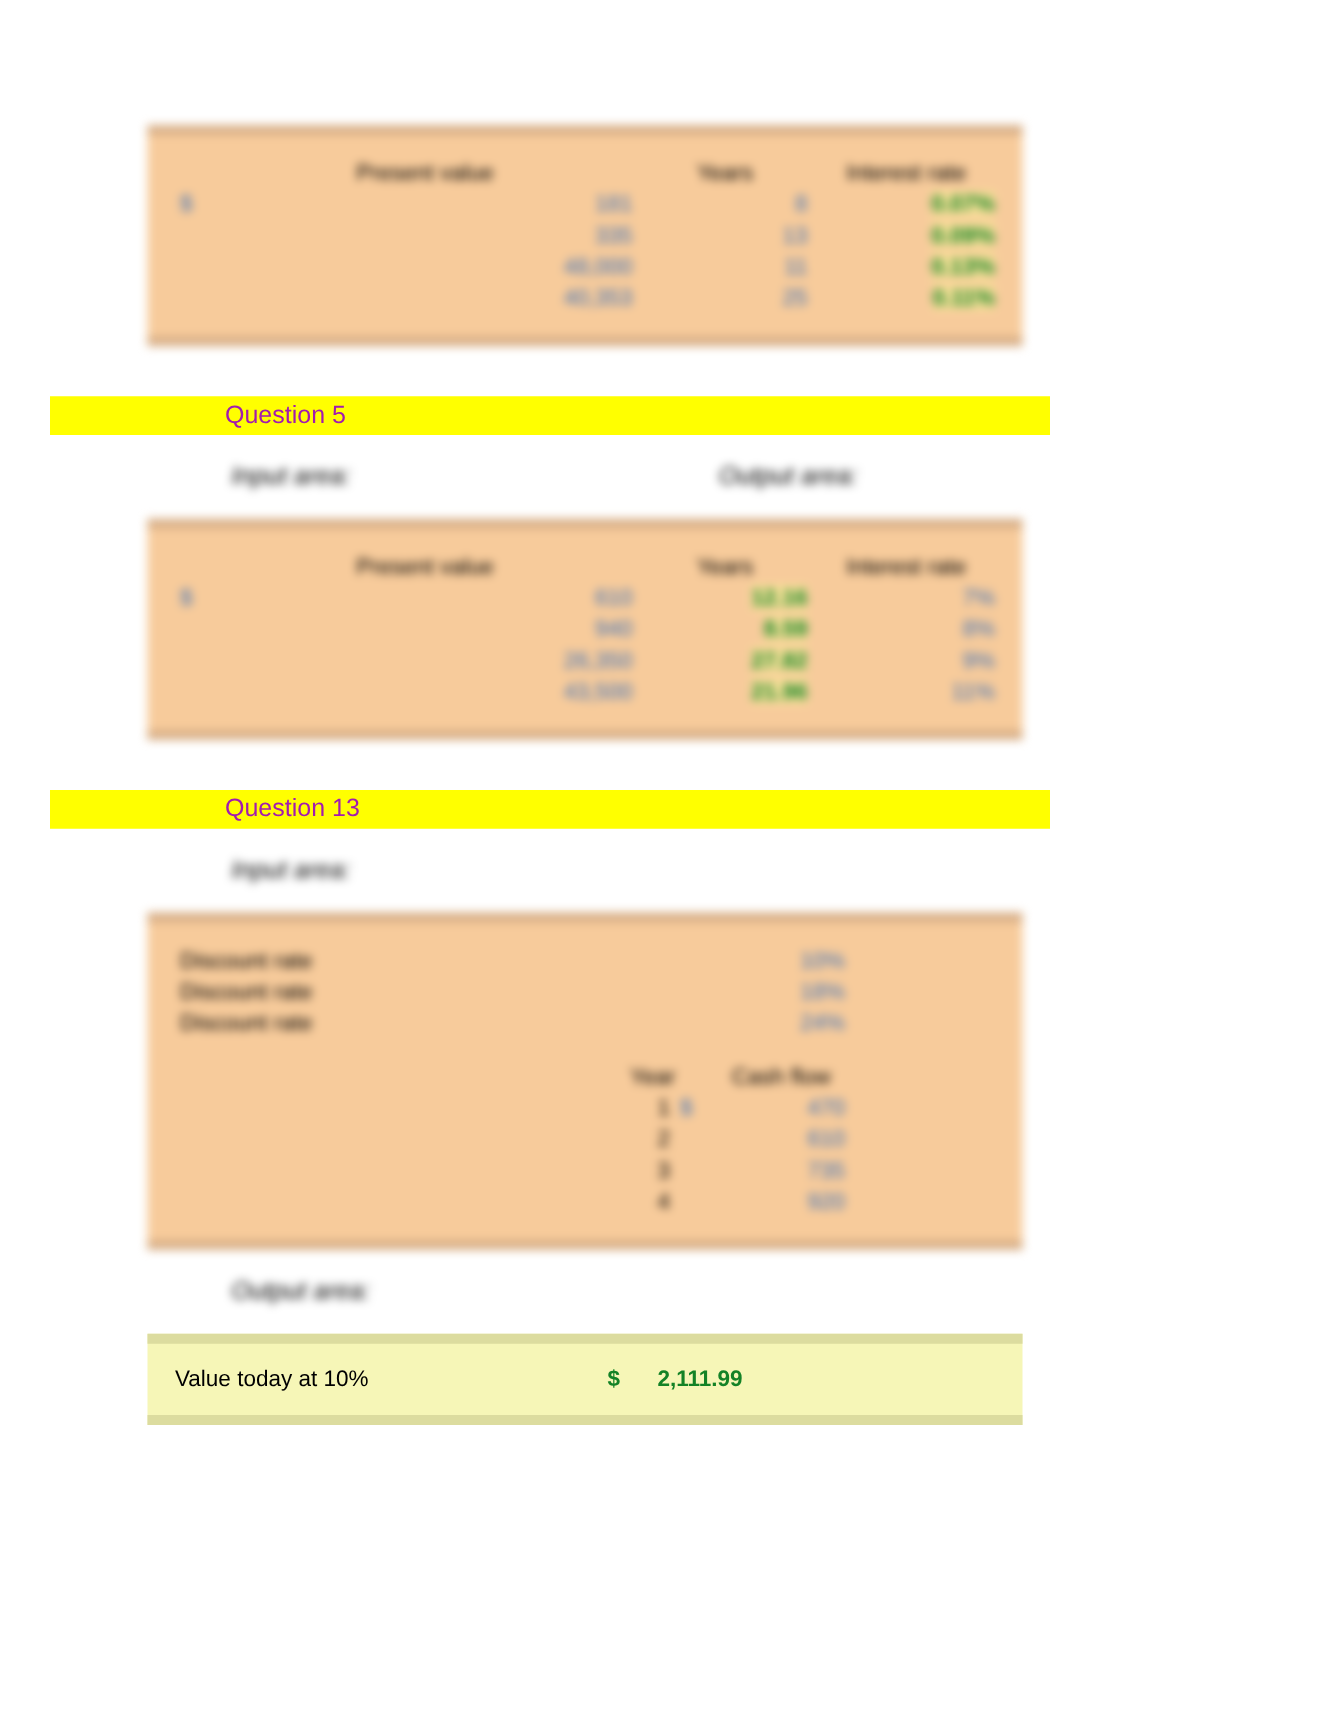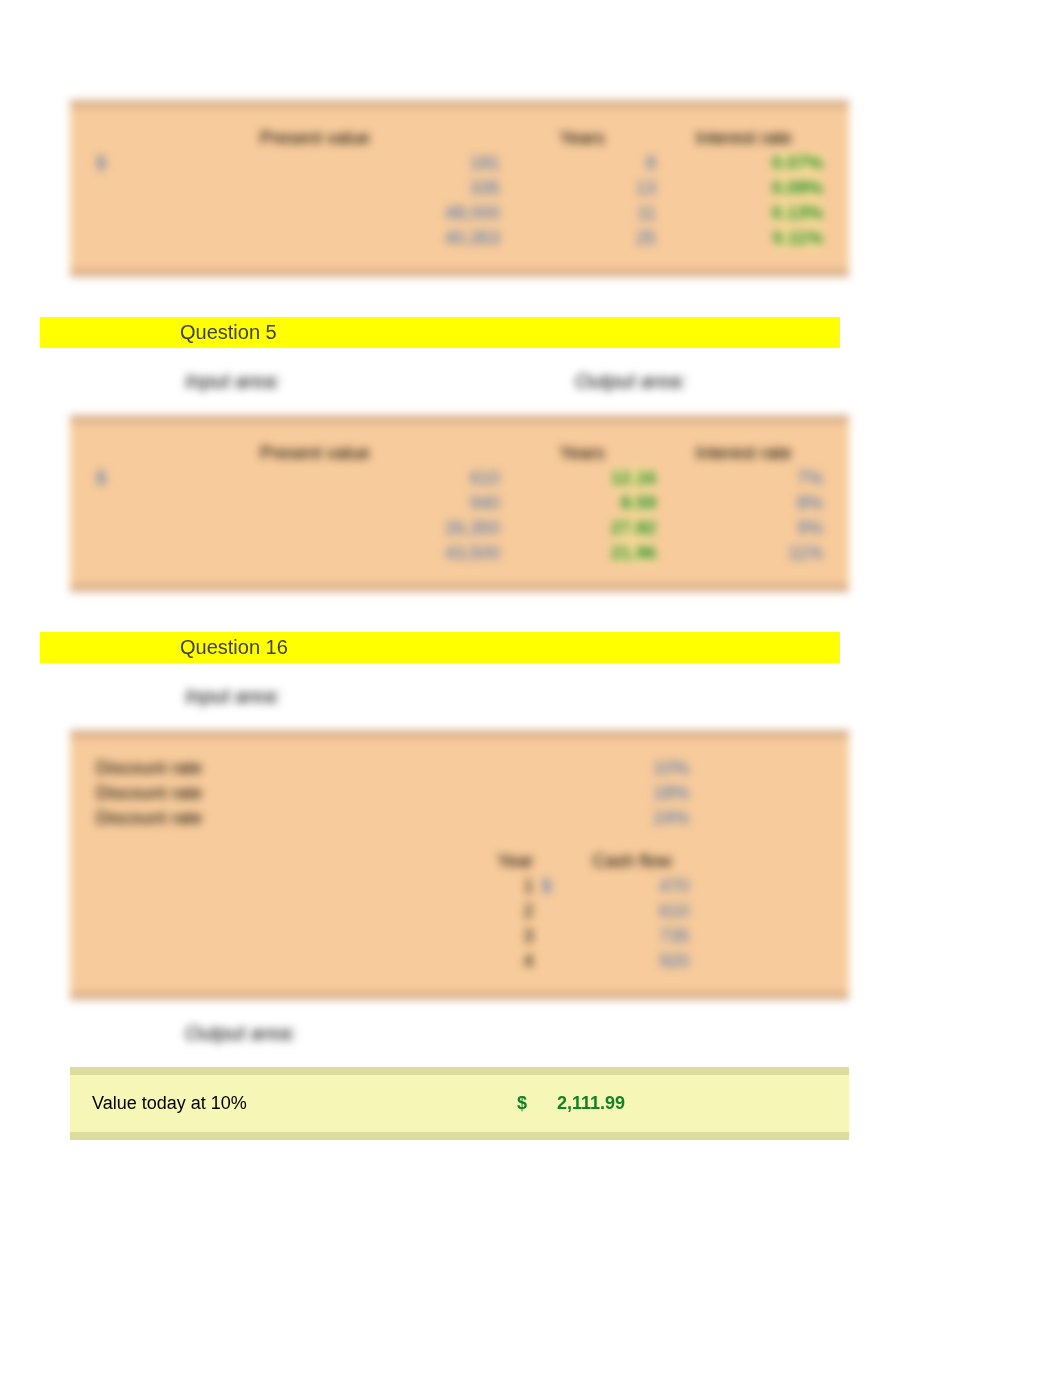--- a/index.html
+++ b/index.html
@@ -13,42 +13,42 @@
     filter: blur(0px);
   }
   .page {
     padding: 100px 0 40px 0;
   }
   .blur-wrap {
     filter: blur(4px);
     -webkit-filter: blur(4px);
   }
   .box-orange, .box-yellow {
-    margin-left: 70px;
-    width: 779px;
+    margin-left: 118px;
+    width: 700px;
     padding: 18px 22px 18px 22px;
     position: relative;
   }
   .box-orange {
     background: #f7cb9b;
     border-top: 8px solid #d9b088;
     border-bottom: 8px solid #d9b088;
   }
   .box-yellow {
     background: #f6f6b7;
     border-top: 8px solid #dcdc9f;
     border-bottom: 8px solid #dcdc9f;
   }
   .question-bar {
     background: #ffff00;
     margin-left: 40px;
     width: 800px;
     padding: 4px 0 4px 140px;
     font-size: 20px;
-    color: #404040;
+    color: #a21caf;
   }
   .area-row {
     margin: 22px 0 22px 185px;
     width: 640px;
     display: flex;
   }
   .area-left {
     width: 390px;
     font-style: italic;
     font-size: 20px;
@@ -202,21 +202,21 @@
           <td class="rate-blue">11%</td>
         </tr>
       </tbody>
         </table>
     </div>
   </div>
 
   <div class="spacer"></div>
 
   <div class="question-bar">
-    <span>Question 16</span>
+    <span>Question 13</span>
   </div>
 
   <div class="blur-wrap">
     <div class="area-row">
       <div class="area-left">Input area:</div>
     </div>
 
     <div class="box-orange">
       <table class="data">
         <colgroup>

